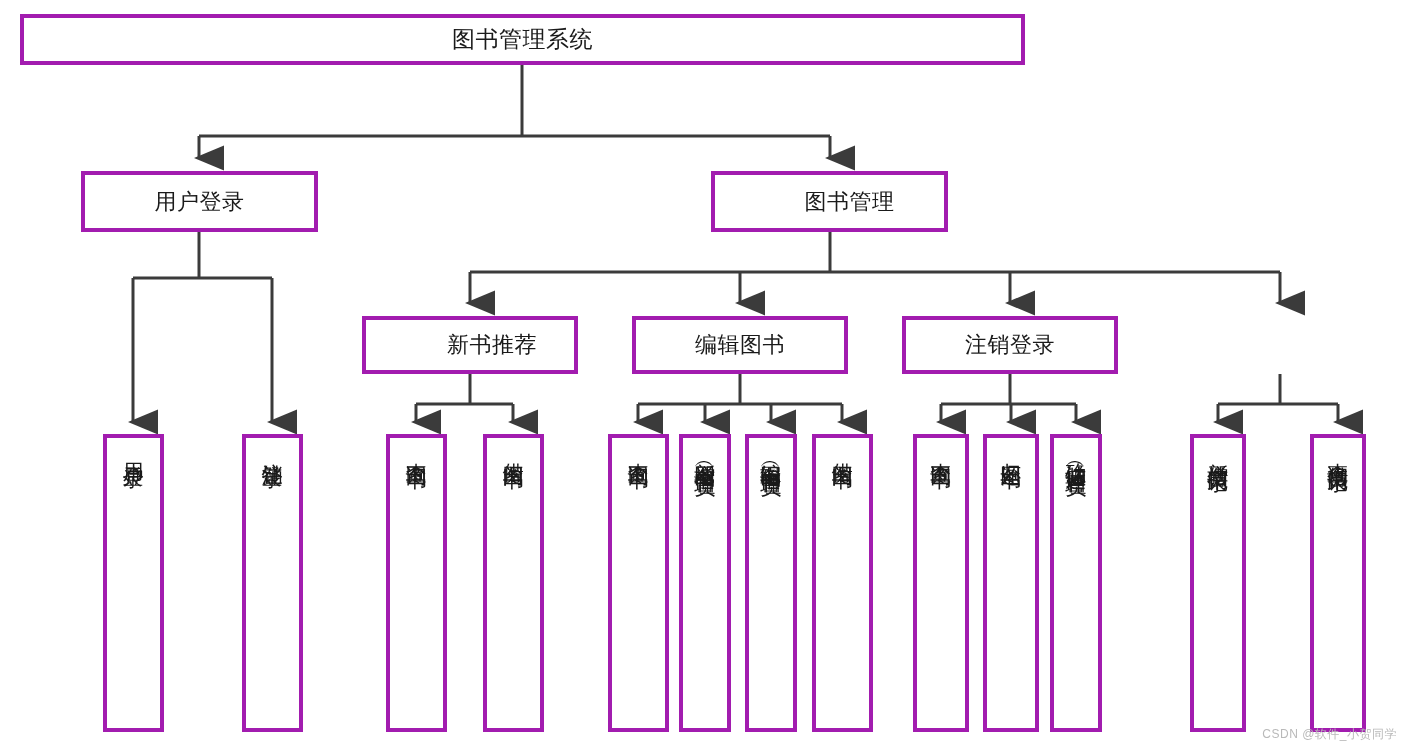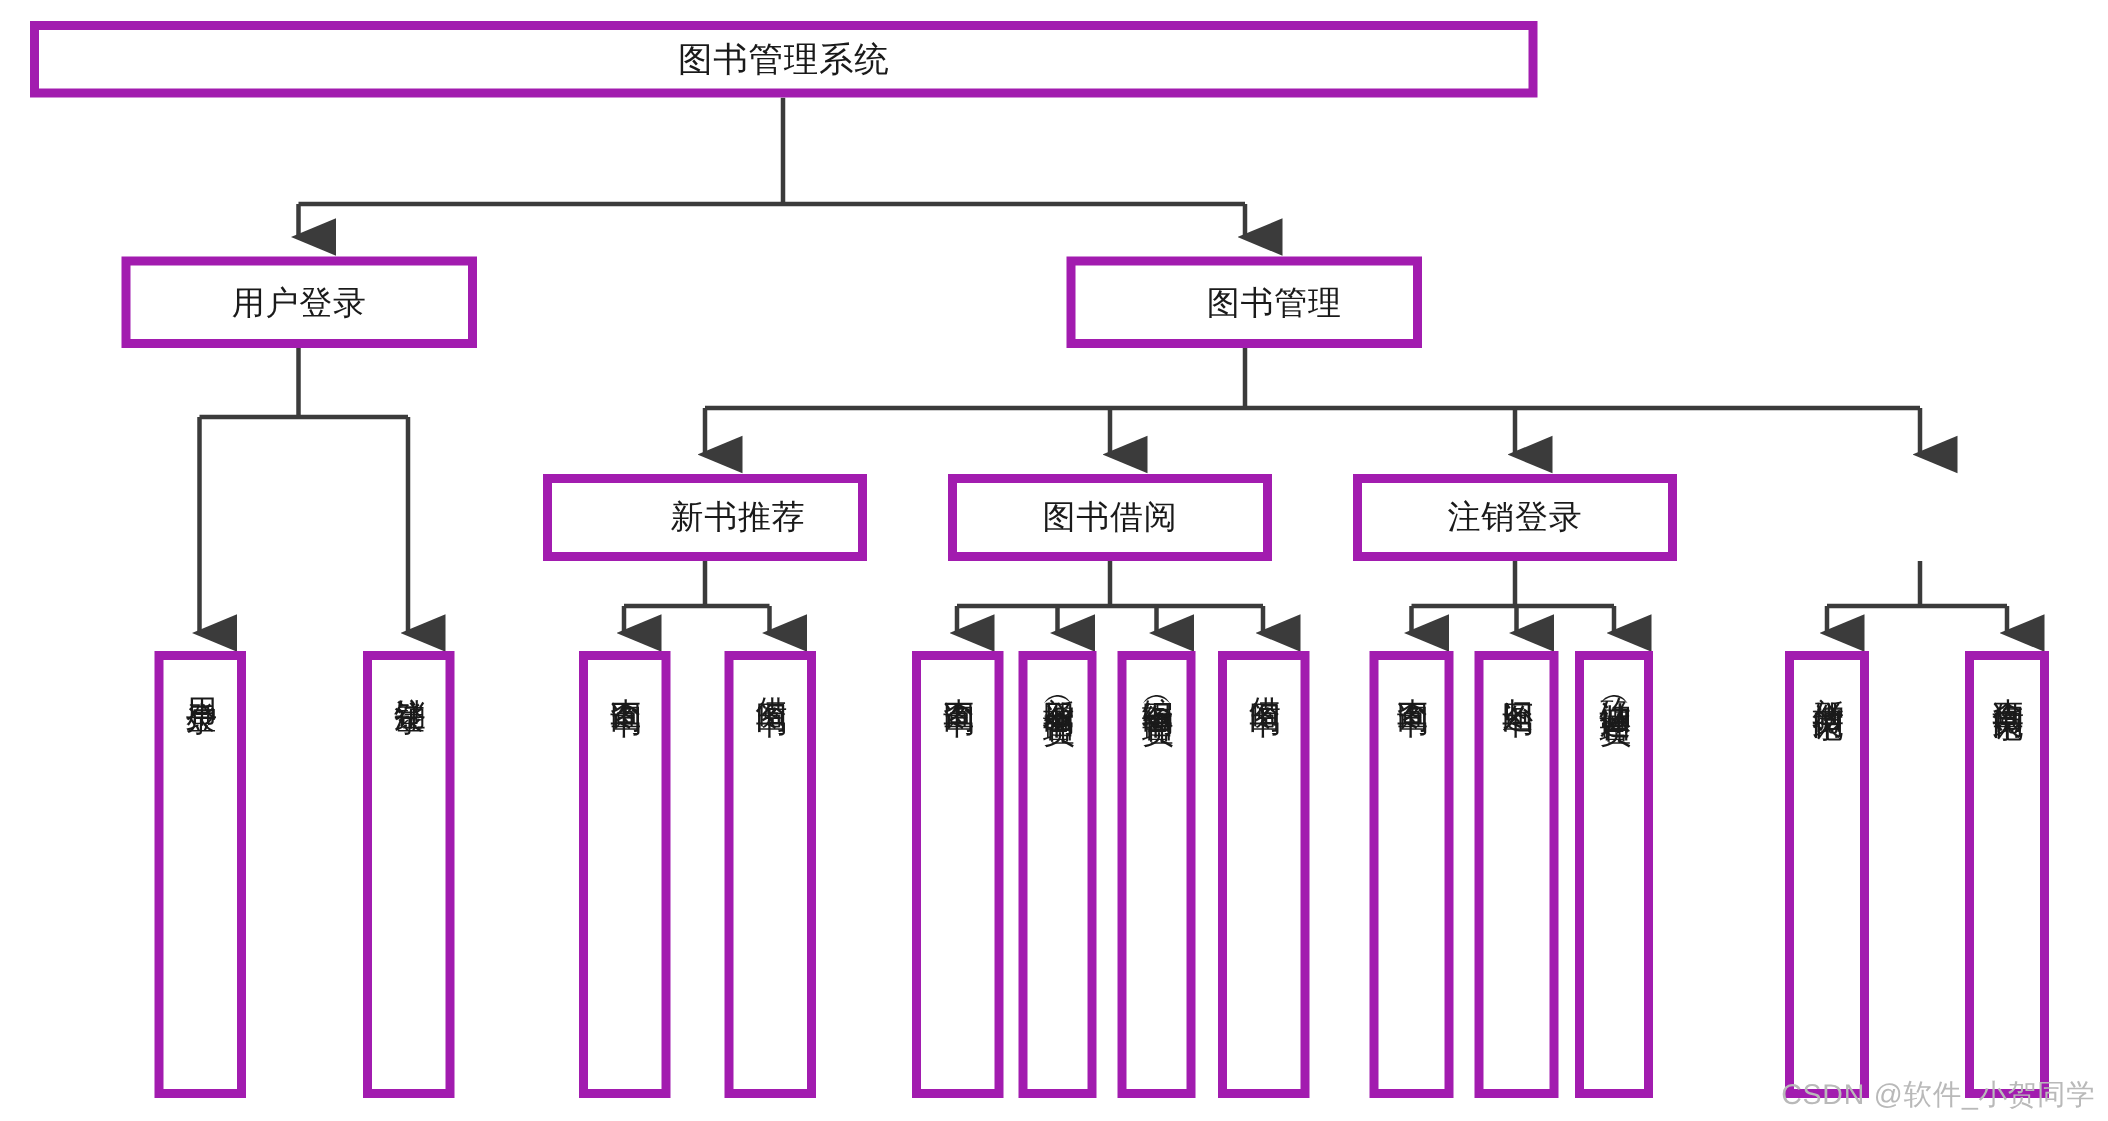--- a/index.html
+++ b/index.html
@@ -25,21 +25,21 @@
     top: 0;
     width: 1405px;
     height: 747px;
     pointer-events: none;
   }
   
   .node {
     position: absolute;
     box-sizing: border-box;
     background: #ffffff;
-    border: 6px solid #a21caf;
+    border: 4px solid #a21caf;
     display: flex;
     align-items: center;
     justify-content: center;
     color: #1a1a1a;
   }
   .node .label {
     display: block;
     text-align: center;
     line-height: 1.18;
     letter-spacing: 0.5px;
@@ -64,21 +64,21 @@
     font-size: 21px;
     line-height: 1.12;
     letter-spacing: 2px;
     white-space: nowrap;
   }
   
   #watermark {
     position: absolute;
     right: 8px;
     bottom: 4px;
-    font-size: 19px;
+    font-size: 12px;
     color: #b9b9b9;
     letter-spacing: 0.5px;
     white-space: nowrap;
     user-select: none;
   }
 </style>
 </head>
 <body>
 
 <div id="canvas">
@@ -143,21 +143,21 @@
     <span class="label">用户登录</span>
   </div>
   <div class="node horiz" style="left:711px; top:171px; width:237px; height:61px;padding-left:40px;">
     <span class="label">图书管理</span>
   </div>
 
   <div class="node horiz" style="left:362px; top:316px; width:216px; height:58px;padding-left:44px;">
     <span class="label">新书推荐</span>
   </div>
   <div class="node horiz" style="left:632px; top:316px; width:216px; height:58px;">
-    <span class="label">图书借阅</span>
+    <span class="label">编辑图书</span>
   </div>
   <div class="node horiz" style="left:902px; top:316px; width:216px; height:58px;">
     <span class="label">注销登录</span>
   </div>
 
   <div class="node vert" style="left:103px; top:434px; width:61px; height:298px;">
     <span class="label">用户登录</span>
   </div>
   <div class="node vert" style="left:242px; top:434px; width:61px; height:298px;">
     <span class="label">注销登录</span>

